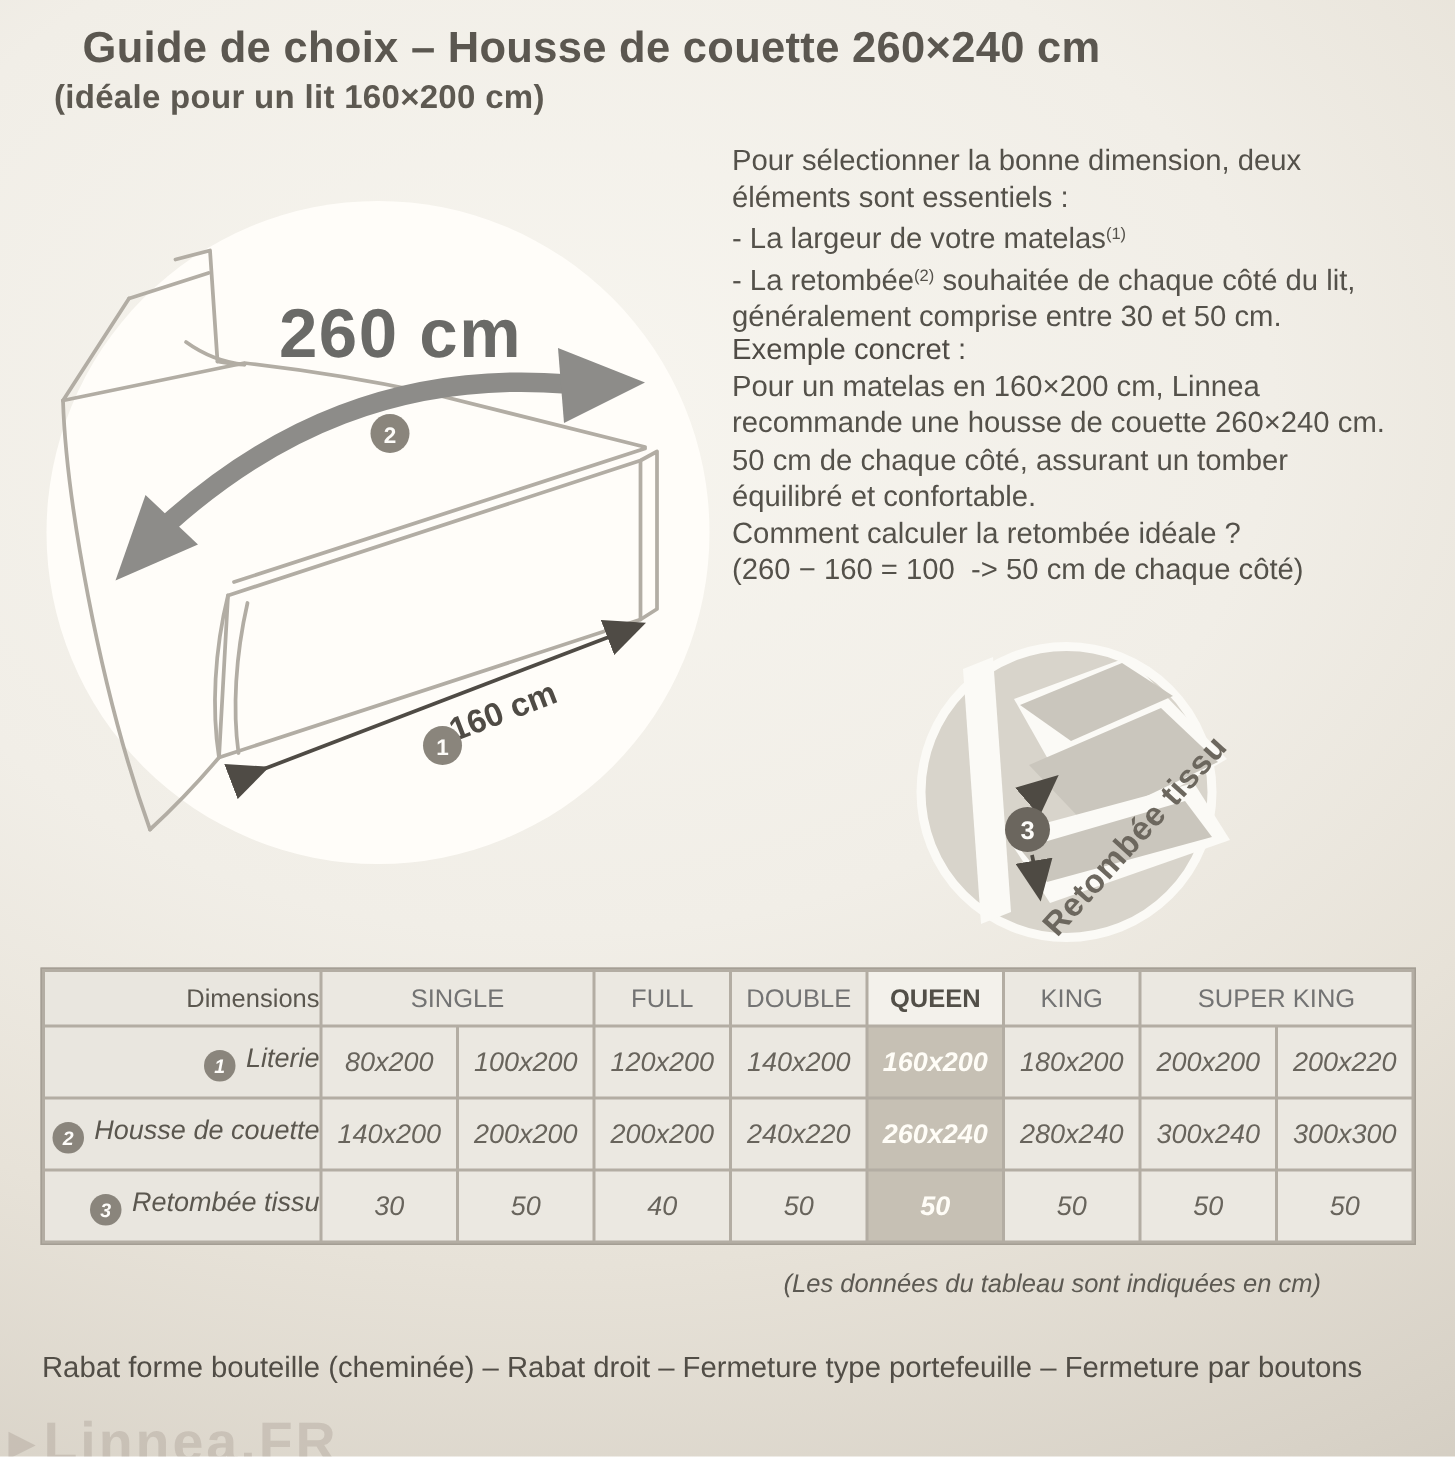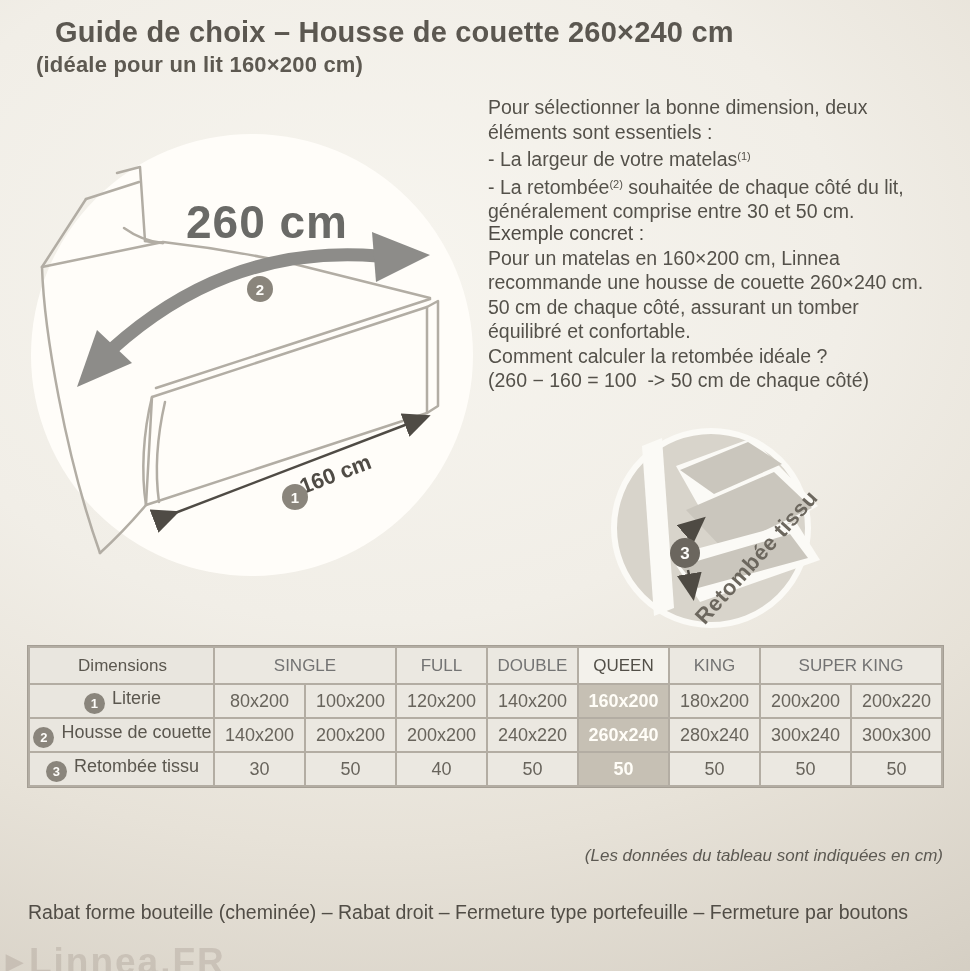--- a/index.html
+++ b/index.html
@@ -40,34 +40,34 @@
     left:27px;top:645px;
     border-collapse:separate;border-spacing:2px;
     background:#b3ada3;border:1px solid #a49e94;
     table-layout:fixed;
   }
   .dim-table td,.dim-table th{
     background:#ebe8e1;text-align:center;vertical-align:middle;
     font-weight:400;color:#68645c;font-size:18px;padding:0;
   }
   .dim-table .hrow td{height:35px;font-size:17px;color:#737373;}
-  .dim-table .brow td{height:32px;}
+  .dim-table .brow td{height:46px;font-style:italic;}
   .dim-table td.rowlabel{
-    text-align:center;padding-left:2px;color:#5b574f;background:#e9e6df;
+    text-align:right;padding-left:2px;color:#5b574f;background:#e9e6df;
   }
   .dim-table td.hl{background:#c6c0b4;color:#fffdf7;font-weight:700;}
-  .dim-table td.hlh{background:#f3f1eb;font-weight:400;color:#524f48;}
+  .dim-table td.hlh{background:#f3f1eb;font-weight:700;color:#524f48;}
   .badge{
     display:inline-flex;align-items:center;justify-content:center;
     width:21px;height:21px;border-radius:50%;
     background:#8a857c;color:#fdfcf9;font-size:13px;font-weight:700;
     margin-right:7px;vertical-align:-4px;
   }
   .tbl-caption{
-    left:460px;top:846px;width:483px;text-align:right;
+    left:460px;top:846px;width:483px;text-align:center;
     font-style:italic;font-size:17px;color:#5c5952;
   }
   .closures-heading{
     left:28px;top:874px;font-size:19px;color:#514d46;
     text-decoration:underline;white-space:nowrap;
   }
   .closures-options{
     left:28px;top:901px;font-size:19.5px;color:#514d46;white-space:nowrap;text-align:center;
   }
   .watermark{

